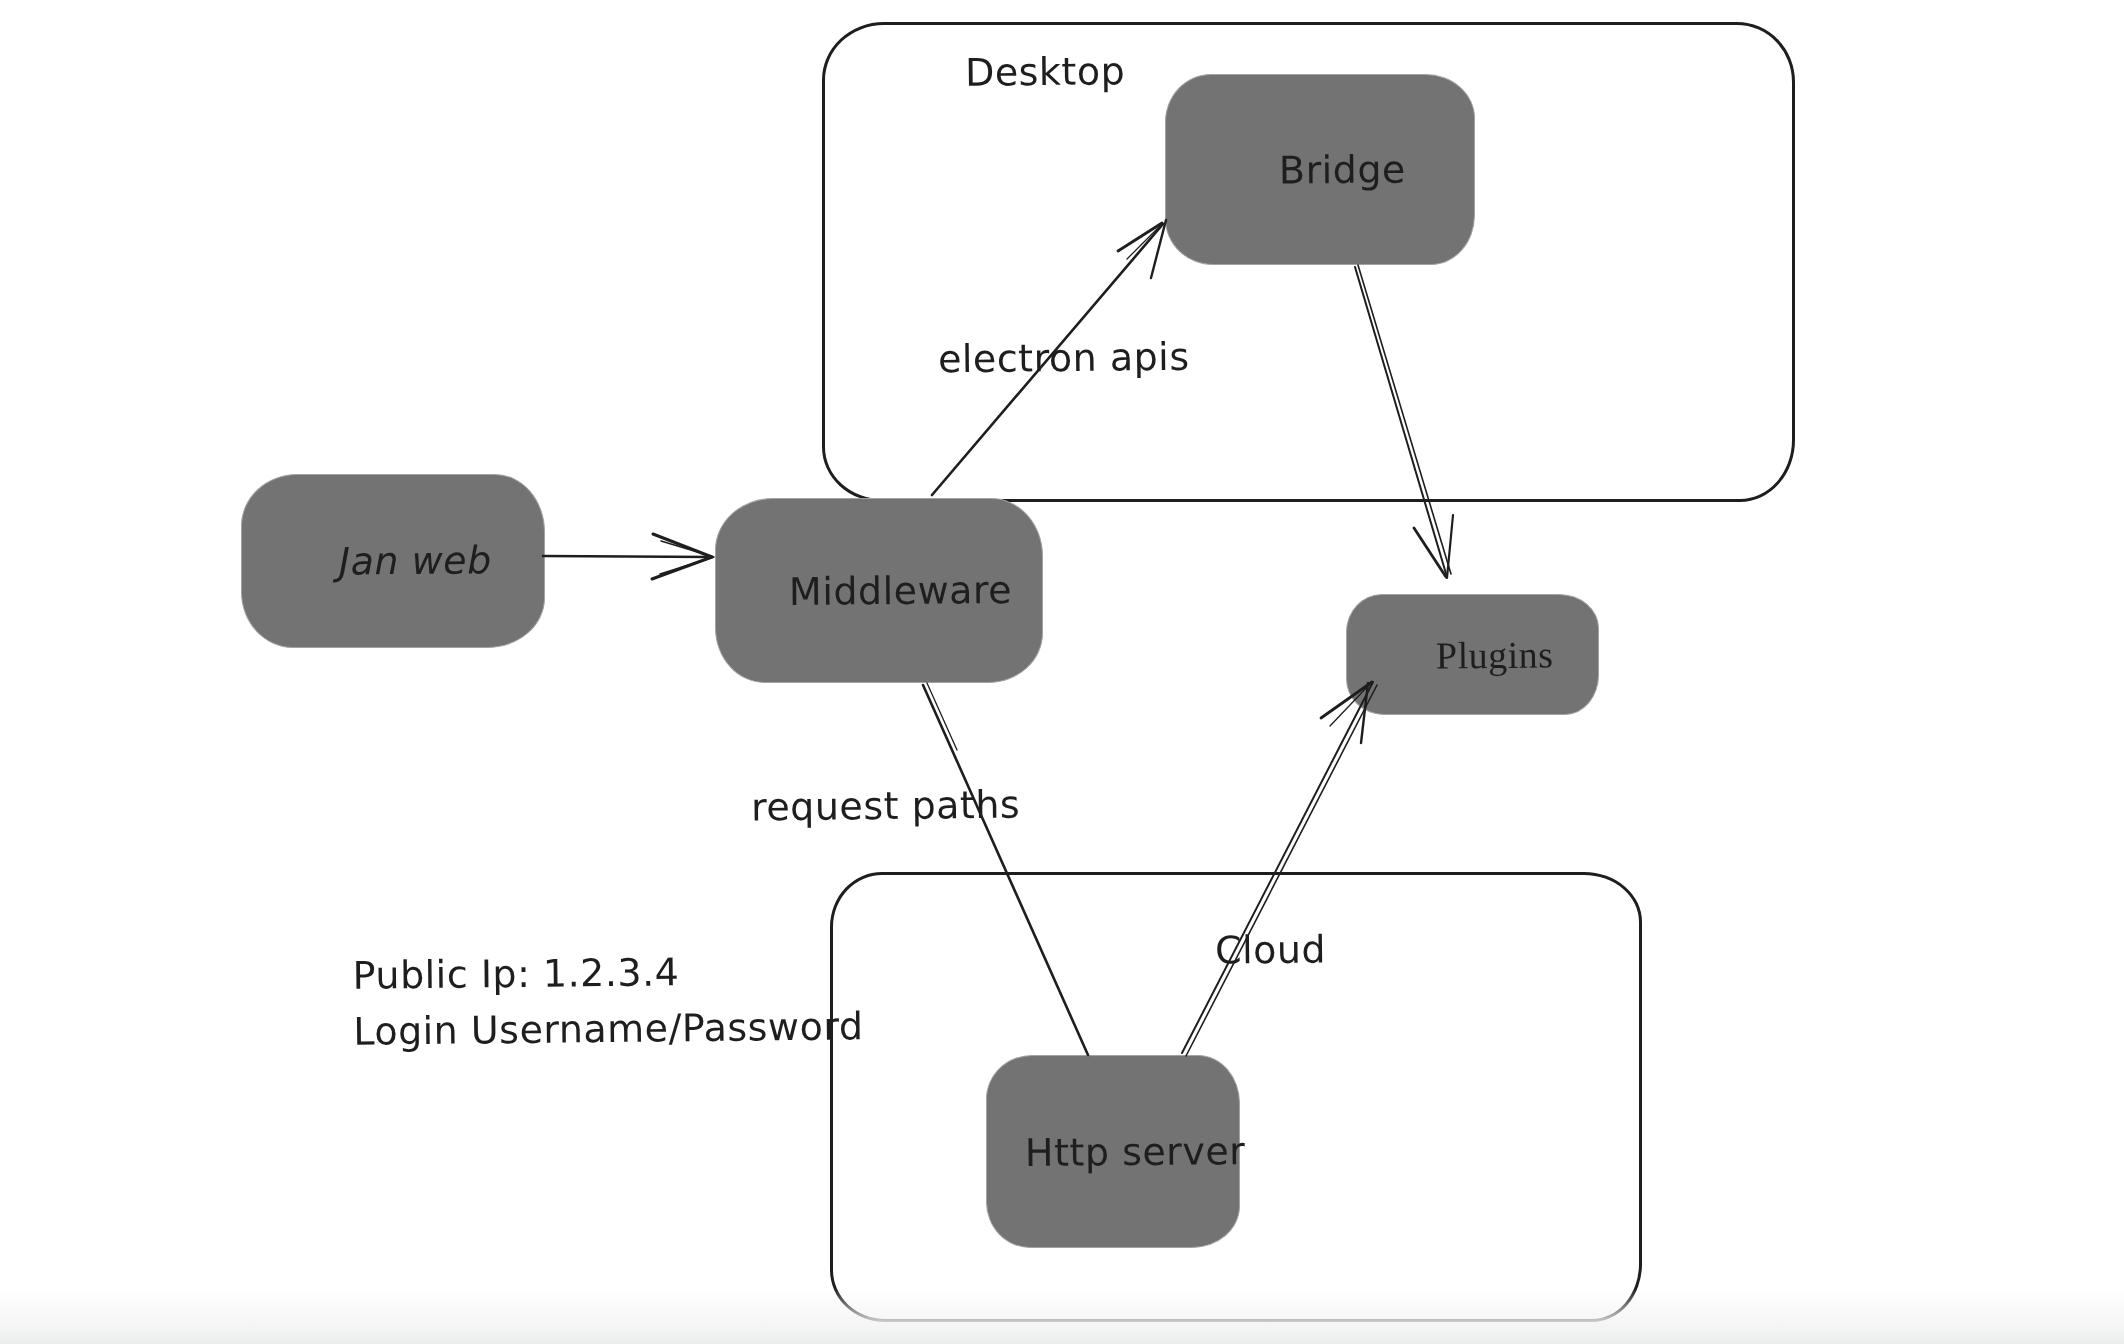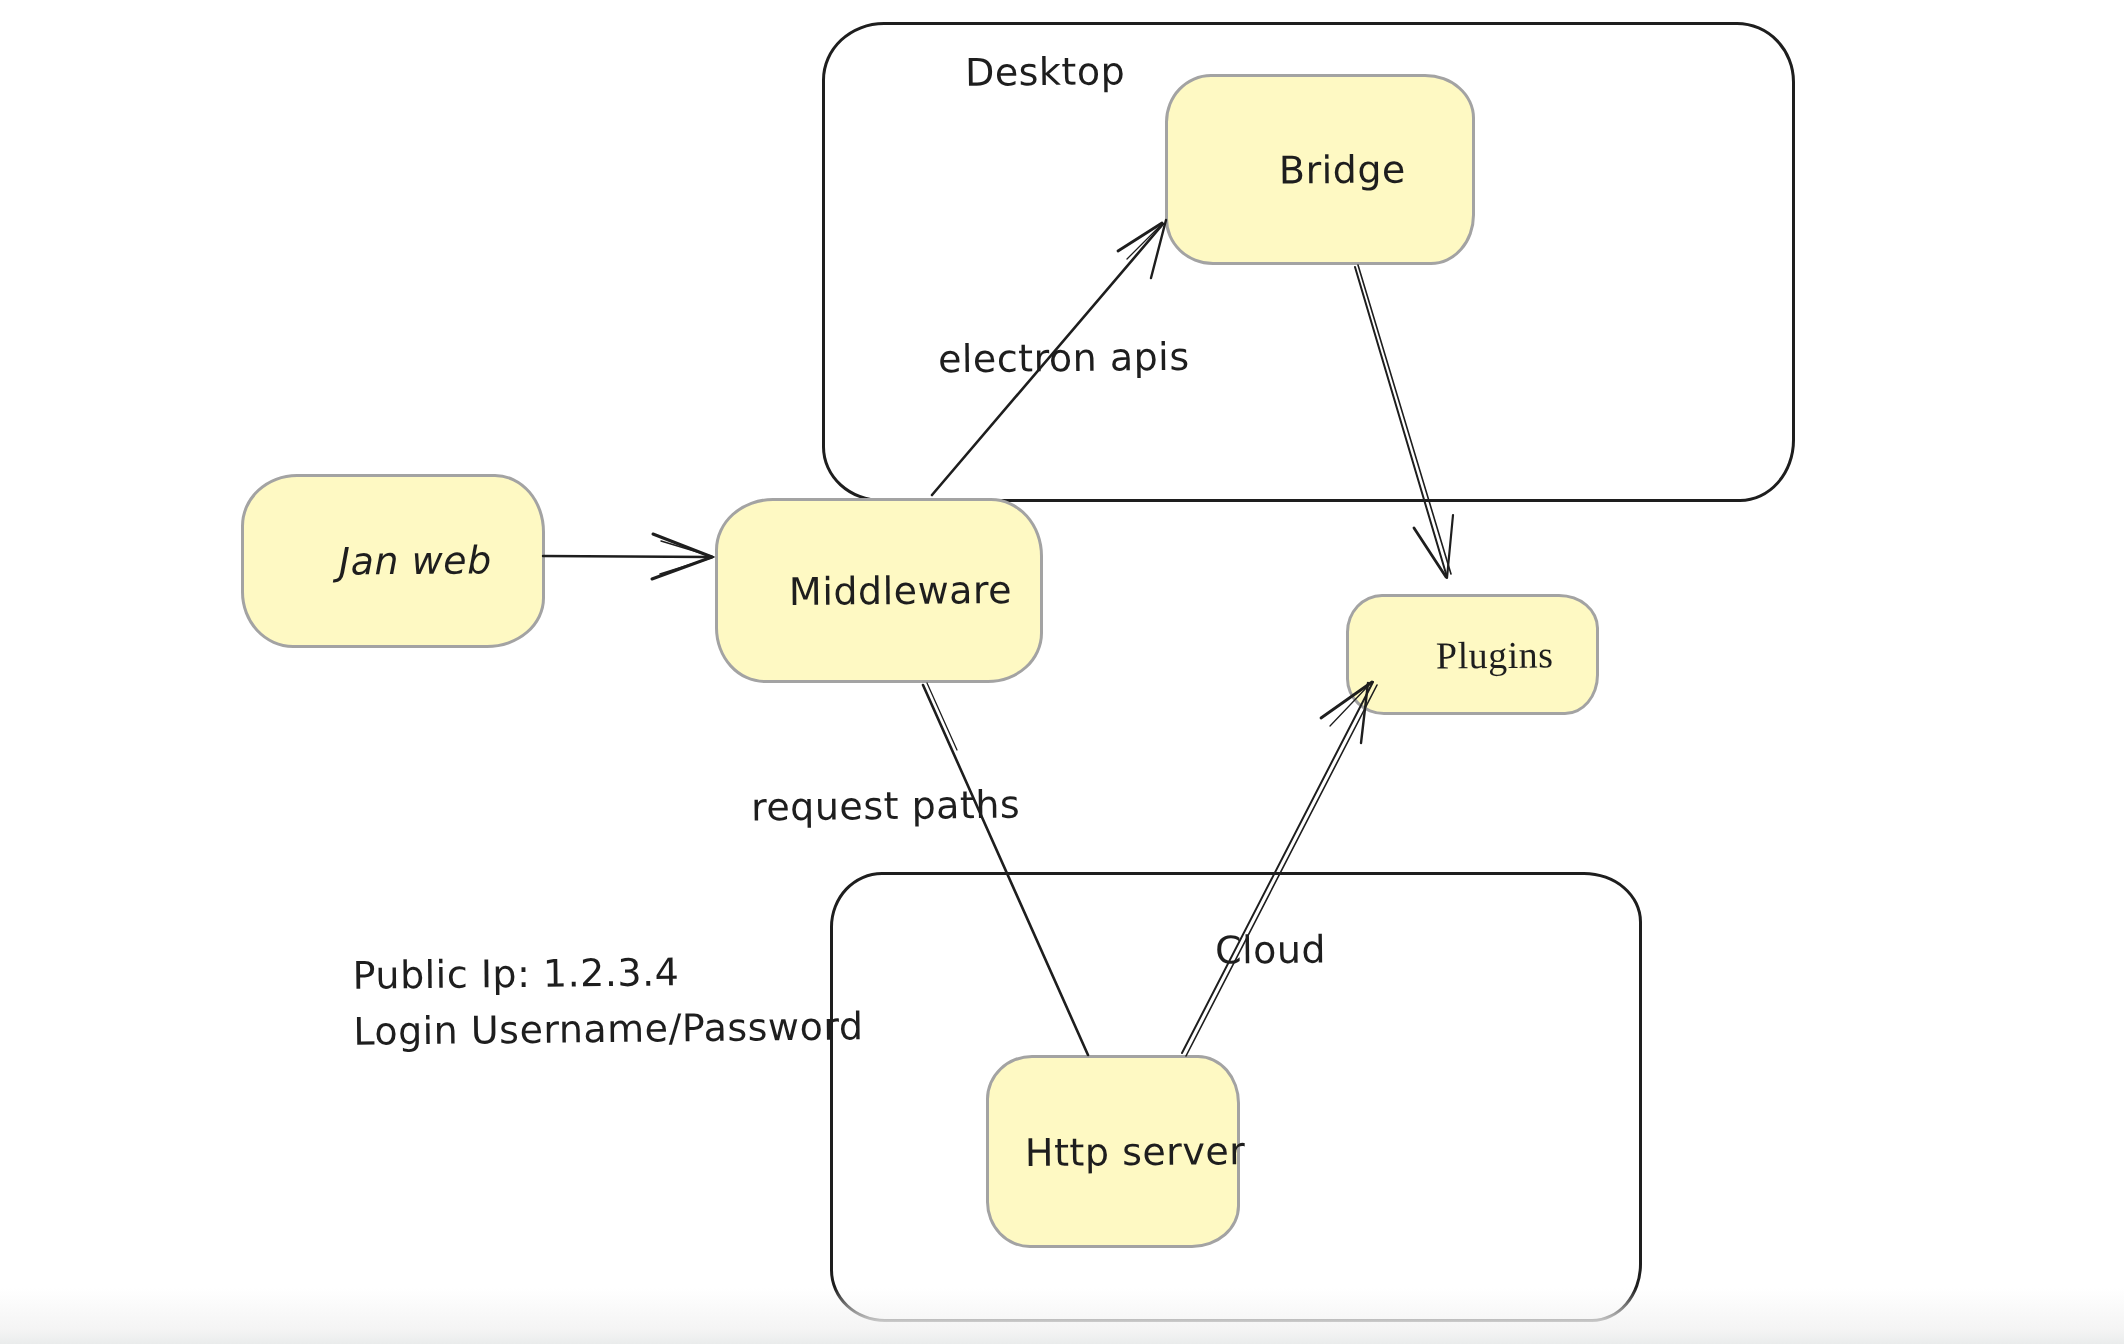--- a/index.html
+++ b/index.html
@@ -13,22 +13,22 @@
     color: #1e1e1e;
   }
   .container-box {
     position: absolute;
     border: 3px solid #1e1e1e;
     background: transparent;
     box-sizing: border-box;
   }
   .node {
     position: absolute;
-    border: 3px solid #a3a3a3;
-    background: #fef9c3;
+    border: 1px solid #a3a3a3;
+    background: #737373;
     box-sizing: border-box;
     display: flex;
     align-items: center;
     justify-content: center;
     padding-left: 44px;
   }
   .node-label {
     font-size: 38px;
     letter-spacing: 0.5px;
     white-space: nowrap;

